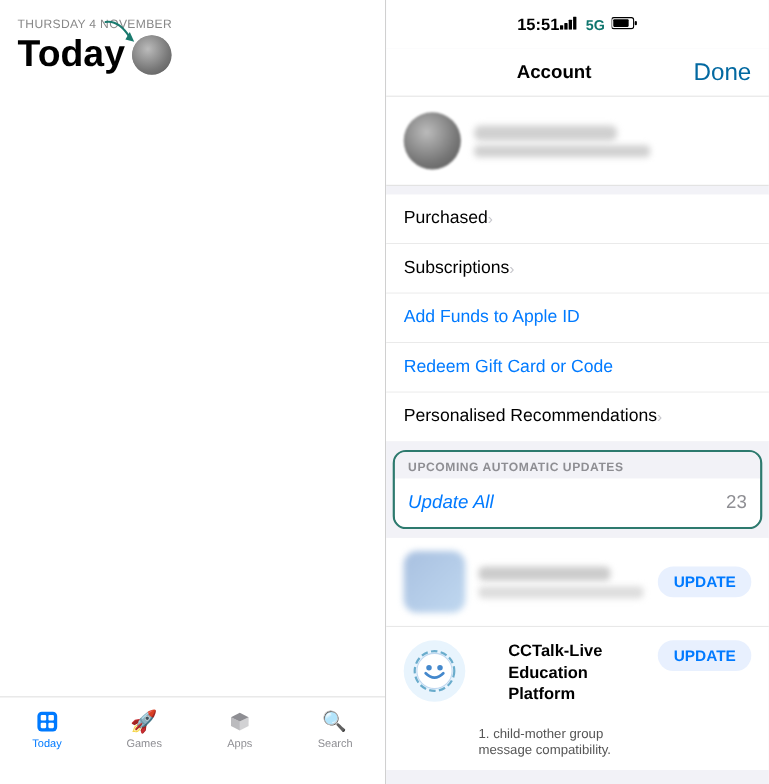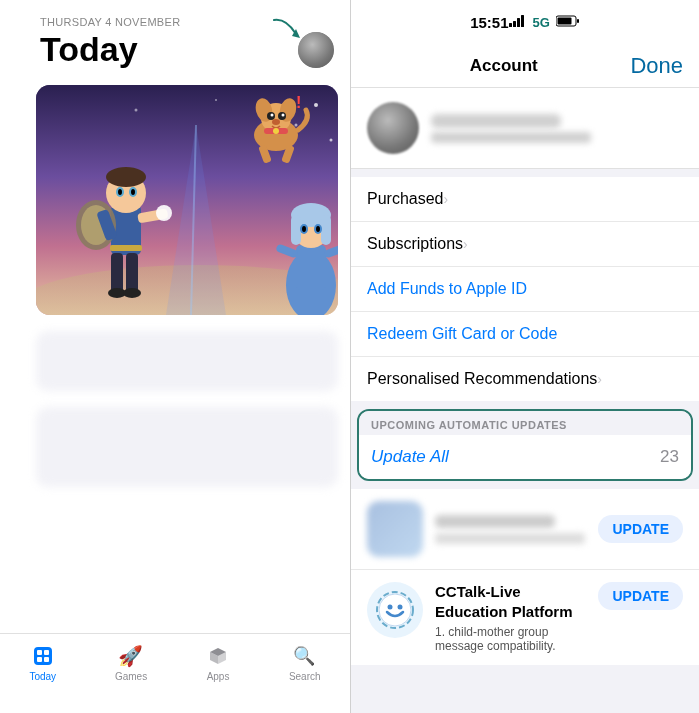--- a/index.html
+++ b/index.html
@@ -11,24 +11,23 @@
       overflow: hidden;
       background: #fff;
     }
 
     
     .left-panel {
       width: 350px;
       height: 713px;
       background: #fff;
       display: flex;
-      flex-direction: column;
+      flex-direction: row;
       overflow: hidden;
       position: relative;
-      padding-left: 24px;
     }
 
     .left-header {
       padding: 16px 16px 8px 16px;
       position: relative;
     }
 
     .left-date {
       font-size: 11px;
       color: #888;
@@ -439,32 +438,33 @@
 
     .cctalk-info {
       flex: 1;
     }
 
     .cctalk-name {
       font-size: 15px;
       font-weight: 600;
       color: #000;
       line-height: 1.3;
+      margin-left: 27px;
     }
 
     .cctalk-version {
       font-size: 12px;
       color: #8e8e93;
       margin-top: 2px;
     }
 
     .cctalk-desc {
       font-size: 12px;
       color: #555;
-      margin-top: 4px;
+      margin-top: 19px;
     }
 
     
     .arrow-svg {
       position: absolute;
       top: -16px;
       right: 18px;
       pointer-events: none;
     }
   </style>

